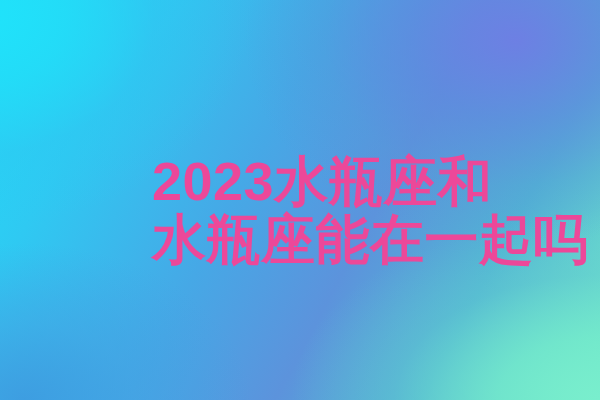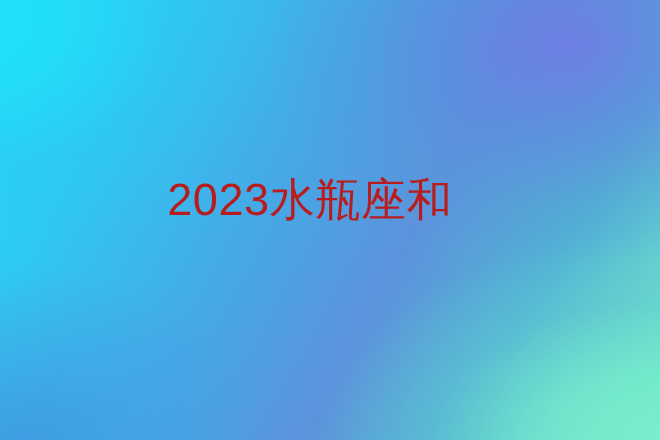--- a/index.html
+++ b/index.html
@@ -83,36 +83,37 @@
   .title-block {
     position: absolute;
     left: 152px;
     top: 152px;
     width: 330px;
     text-align: left;
   }
 
   .title-line {
     display: block;
-    color: #b91c1c;
-    font-size: 41px;
-    font-weight: 400;
+    color: #ec4899;
+    font-size: 54px;
+    font-weight: 700;
     line-height: 58px;
     letter-spacing: 0.5px;
     white-space: nowrap;
   }
 </style>
 </head>
 <body>
 
 <div id="canvas">
 
   <div class="bg-base"></div>
   <div class="bg-glow-cyan"></div>
   <div class="bg-glow-violet"></div>
   <div class="bg-glow-mint"></div>
   <div class="bg-glow-blue"></div>
 
   <div class="title-block">
     <span class="title-line">2023水瓶座和</span>
+    <span class="title-line">水瓶座能在一起吗</span>
   </div>
 
 </div>
 
 </body></html>

